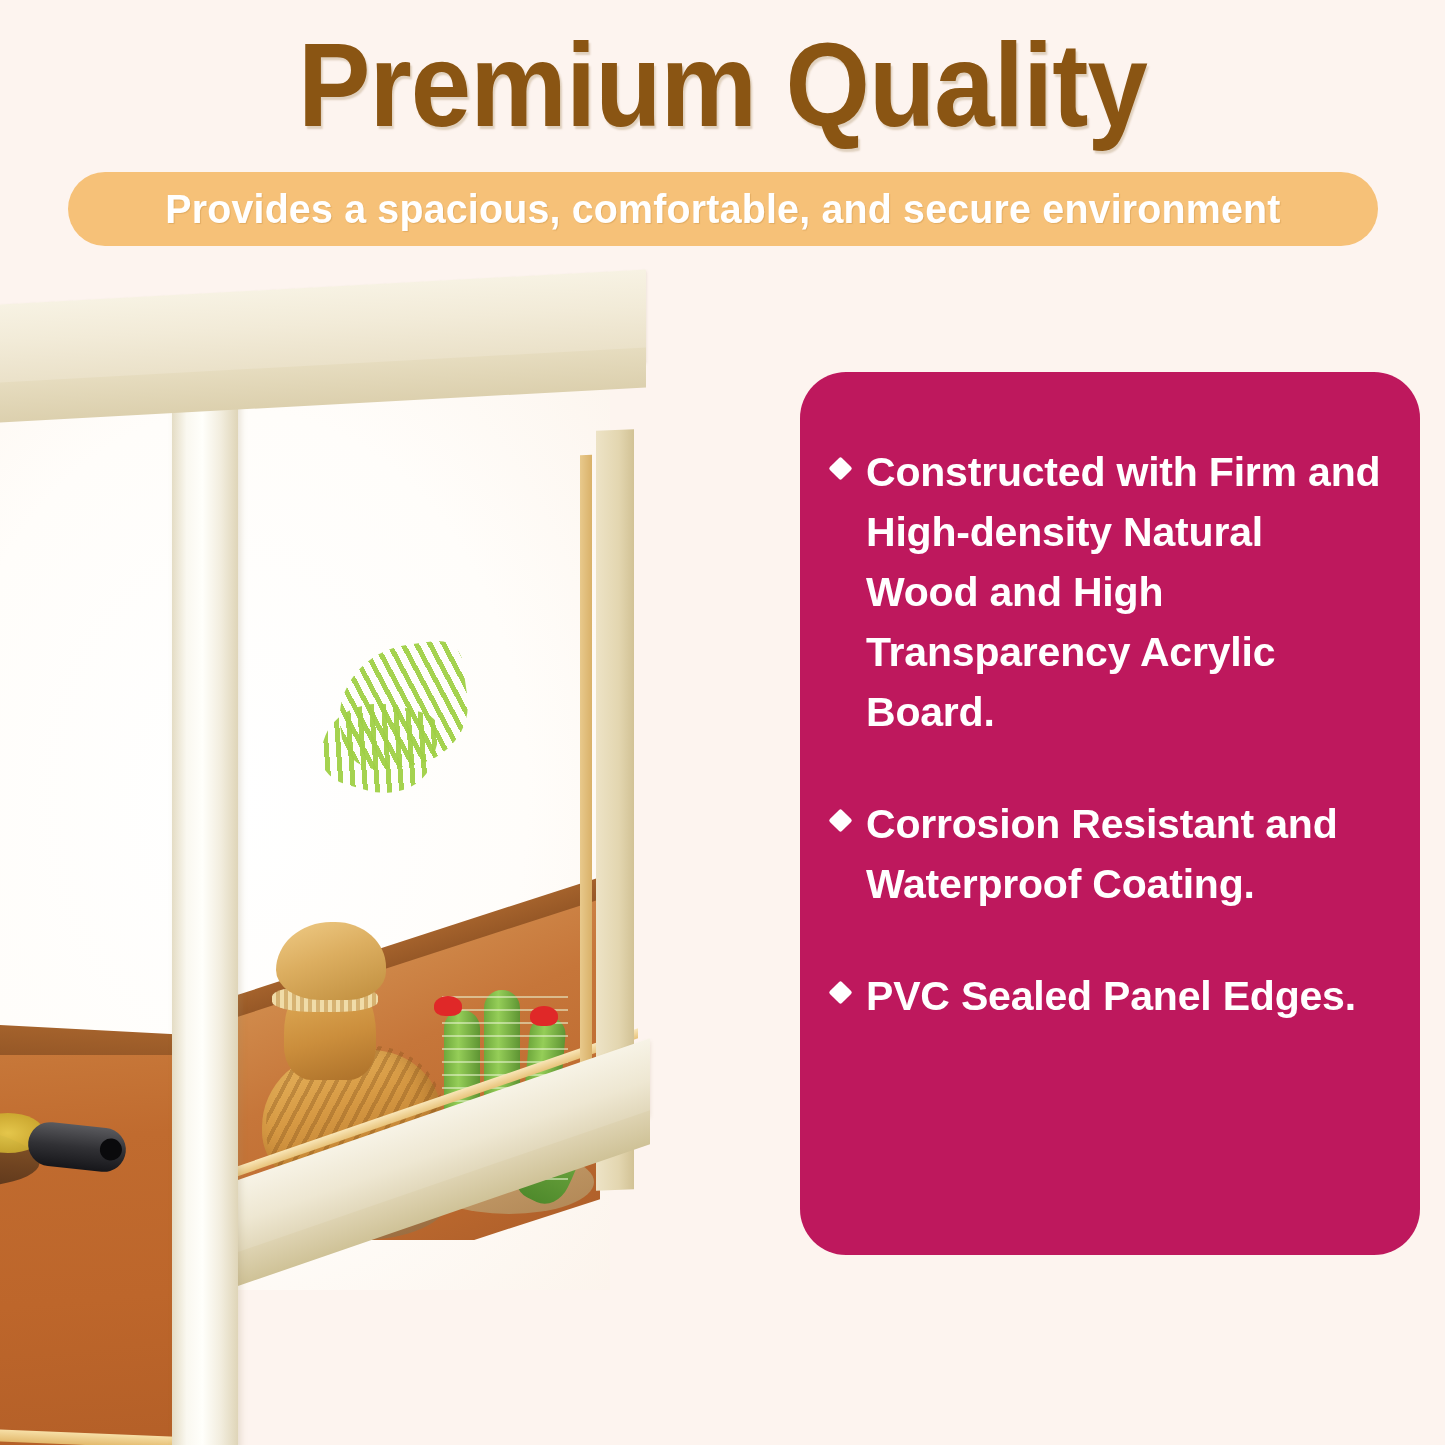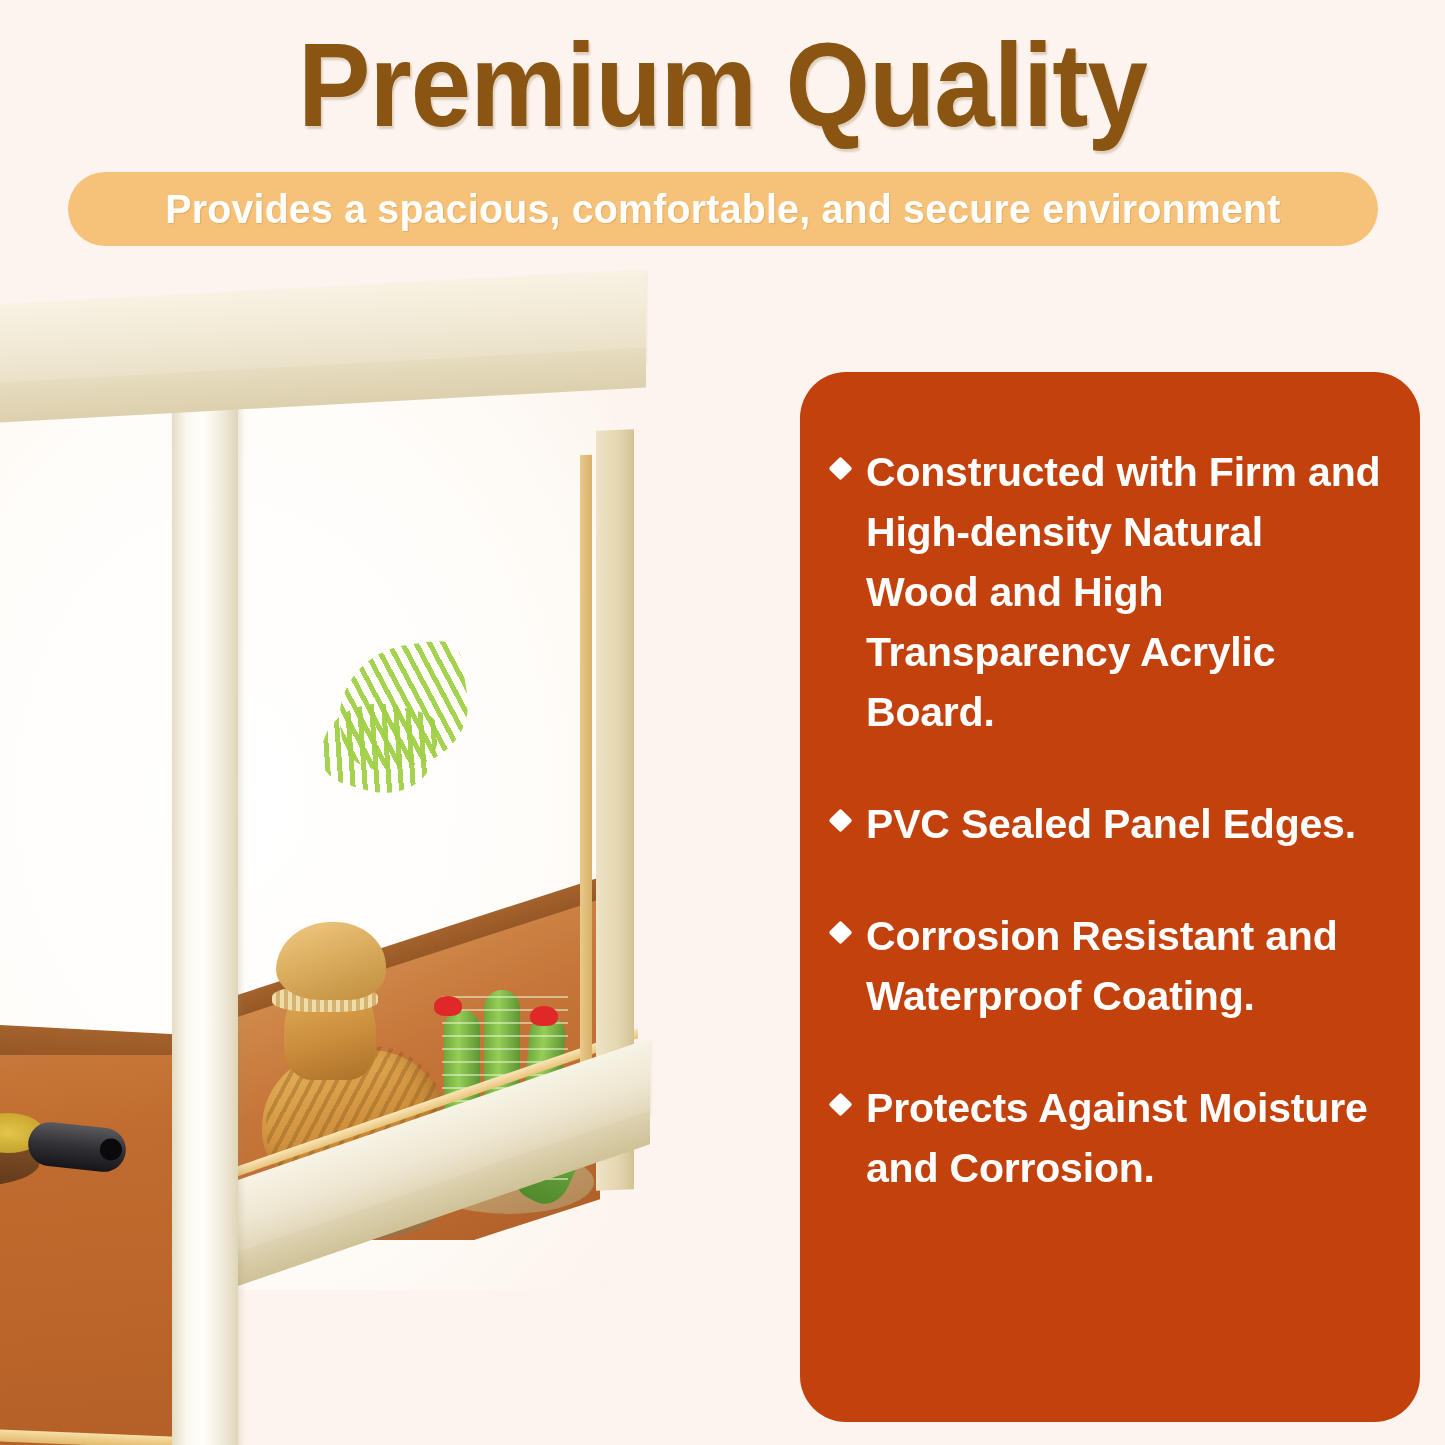--- a/index.html
+++ b/index.html
@@ -52,22 +52,22 @@
     letter-spacing:.2px;
     transform:scaleX(.96);
     white-space:nowrap;
     text-shadow:1px 1px 1px rgba(190,135,60,.35);
   }
 
   
   #feature-panel{
     position:absolute;
     left:800px; top:372px;
-    width:620px; height:1050px;
-    background:#c2410c;
+    width:620px; height:883px;
+    background:#be185d;
     border-radius:46px;
     padding:70px 34px 0 28px;
   }
   .feature-item{
     display:flex;
     align-items:flex-start;
     margin-bottom:52px;
   }
   .feature-item:last-child{ margin-bottom:0; }
   .bullet-diamond{
@@ -452,28 +452,24 @@
 
   <div id="feature-panel">
 
     <div class="feature-item">
       <span class="bullet-diamond"></span>
       <span class="feature-text">Constructed with Firm and High-density Natural Wood and High Transparency Acrylic Board.</span>
     </div>
 
     <div class="feature-item">
       <span class="bullet-diamond"></span>
+      <span class="feature-text">Corrosion Resistant and Waterproof Coating.</span>
+    </div>
+
+    <div class="feature-item">
+      <span class="bullet-diamond"></span>
       <span class="feature-text">PVC Sealed Panel Edges.</span>
     </div>
 
-    <div class="feature-item">
-      <span class="bullet-diamond"></span>
-      <span class="feature-text">Corrosion Resistant and Waterproof Coating.</span>
-    </div>
-
-    <div class="feature-item">
-      <span class="bullet-diamond"></span>
-      <span class="feature-text">Protects Against Moisture and Corrosion.</span>
-    </div>
 
   </div>
 
 </div>
 
 </body></html>

